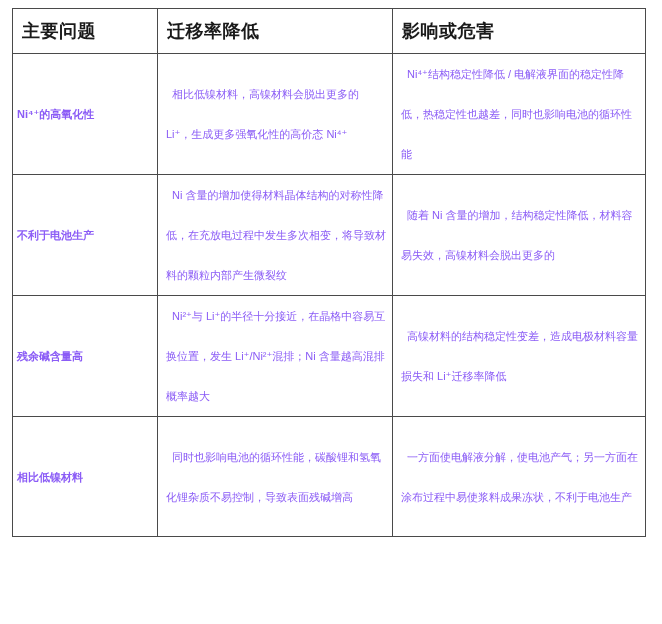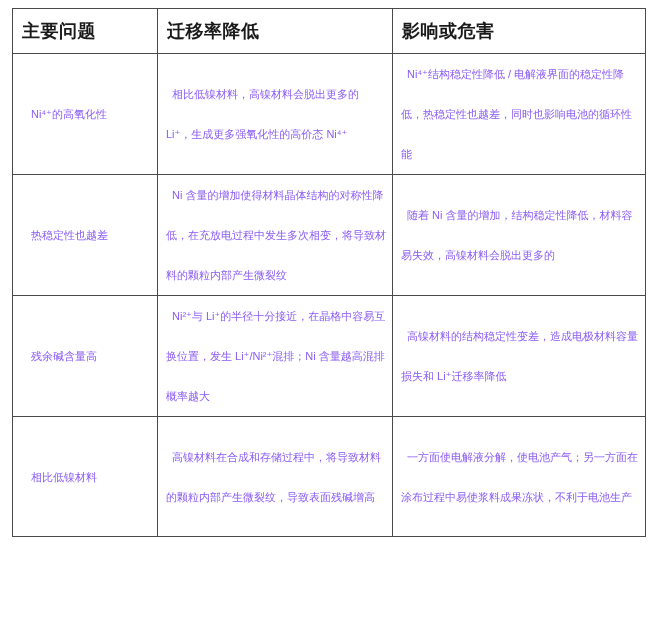--- a/index.html
+++ b/index.html
@@ -44,21 +44,22 @@
     letter-spacing: 0.5px;
   }
   table.issues td {
     font-size: 11px;
     color: #8b5cf6;
     line-height: 40px;
     padding: 0 6px 0 8px;
   }
   table.issues td.problem {
     line-height: 22px;
-    padding-left: 18px;
+    padding-left: 4px;
+    font-weight: bold;
   }
   table.issues td.source,
   table.issues td.impact {
     text-indent: 6px;
   }
   tr.r-short td { height: 120px; }
   tr.r-tall  td { height: 115px; }
 </style>
 </head>
 <body>
@@ -77,29 +78,29 @@
         <th>影响或危害</th>
       </tr>
     </thead>
     <tbody>
       <tr class="r-short">
         <td class="problem">Ni⁴⁺的高氧化性</td>
         <td class="source">相比低镍材料，高镍材料会脱出更多的 Li⁺，生成更多强氧化性的高价态 Ni⁴⁺</td>
         <td class="impact">Ni⁴⁺结构稳定性降低 / 电解液界面的稳定性降低，热稳定性也越差，同时也影响电池的循环性能</td>
       </tr>
       <tr class="r-tall">
-        <td class="problem">热稳定性也越差</td>
+        <td class="problem">不利于电池生产</td>
         <td class="source">Ni 含量的增加使得材料晶体结构的对称性降低，在充放电过程中发生多次相变，将导致材料的颗粒内部产生微裂纹</td>
         <td class="impact">随着 Ni 含量的增加，结构稳定性降低，材料容易失效，高镍材料会脱出更多的</td>
       </tr>
       <tr class="r-tall">
         <td class="problem">残余碱含量高</td>
         <td class="source">Ni²⁺与 Li⁺的半径十分接近，在晶格中容易互换位置，发生 Li⁺/Ni²⁺混排；Ni 含量越高混排概率越大</td>
         <td class="impact">高镍材料的结构稳定性变差，造成电极材料容量损失和 Li⁺迁移率降低</td>
       </tr>
       <tr class="r-short">
         <td class="problem">相比低镍材料</td>
-        <td class="source">高镍材料在合成和存储过程中，将导致材料的颗粒内部产生微裂纹，导致表面残碱增高</td>
+        <td class="source">同时也影响电池的循环性能，碳酸锂和氢氧化锂杂质不易控制，导致表面残碱增高</td>
         <td class="impact">一方面使电解液分解，使电池产气；另一方面在涂布过程中易使浆料成果冻状，不利于电池生产</td>
       </tr>
     </tbody>
   </table>
 </div>
 
 </body></html>

